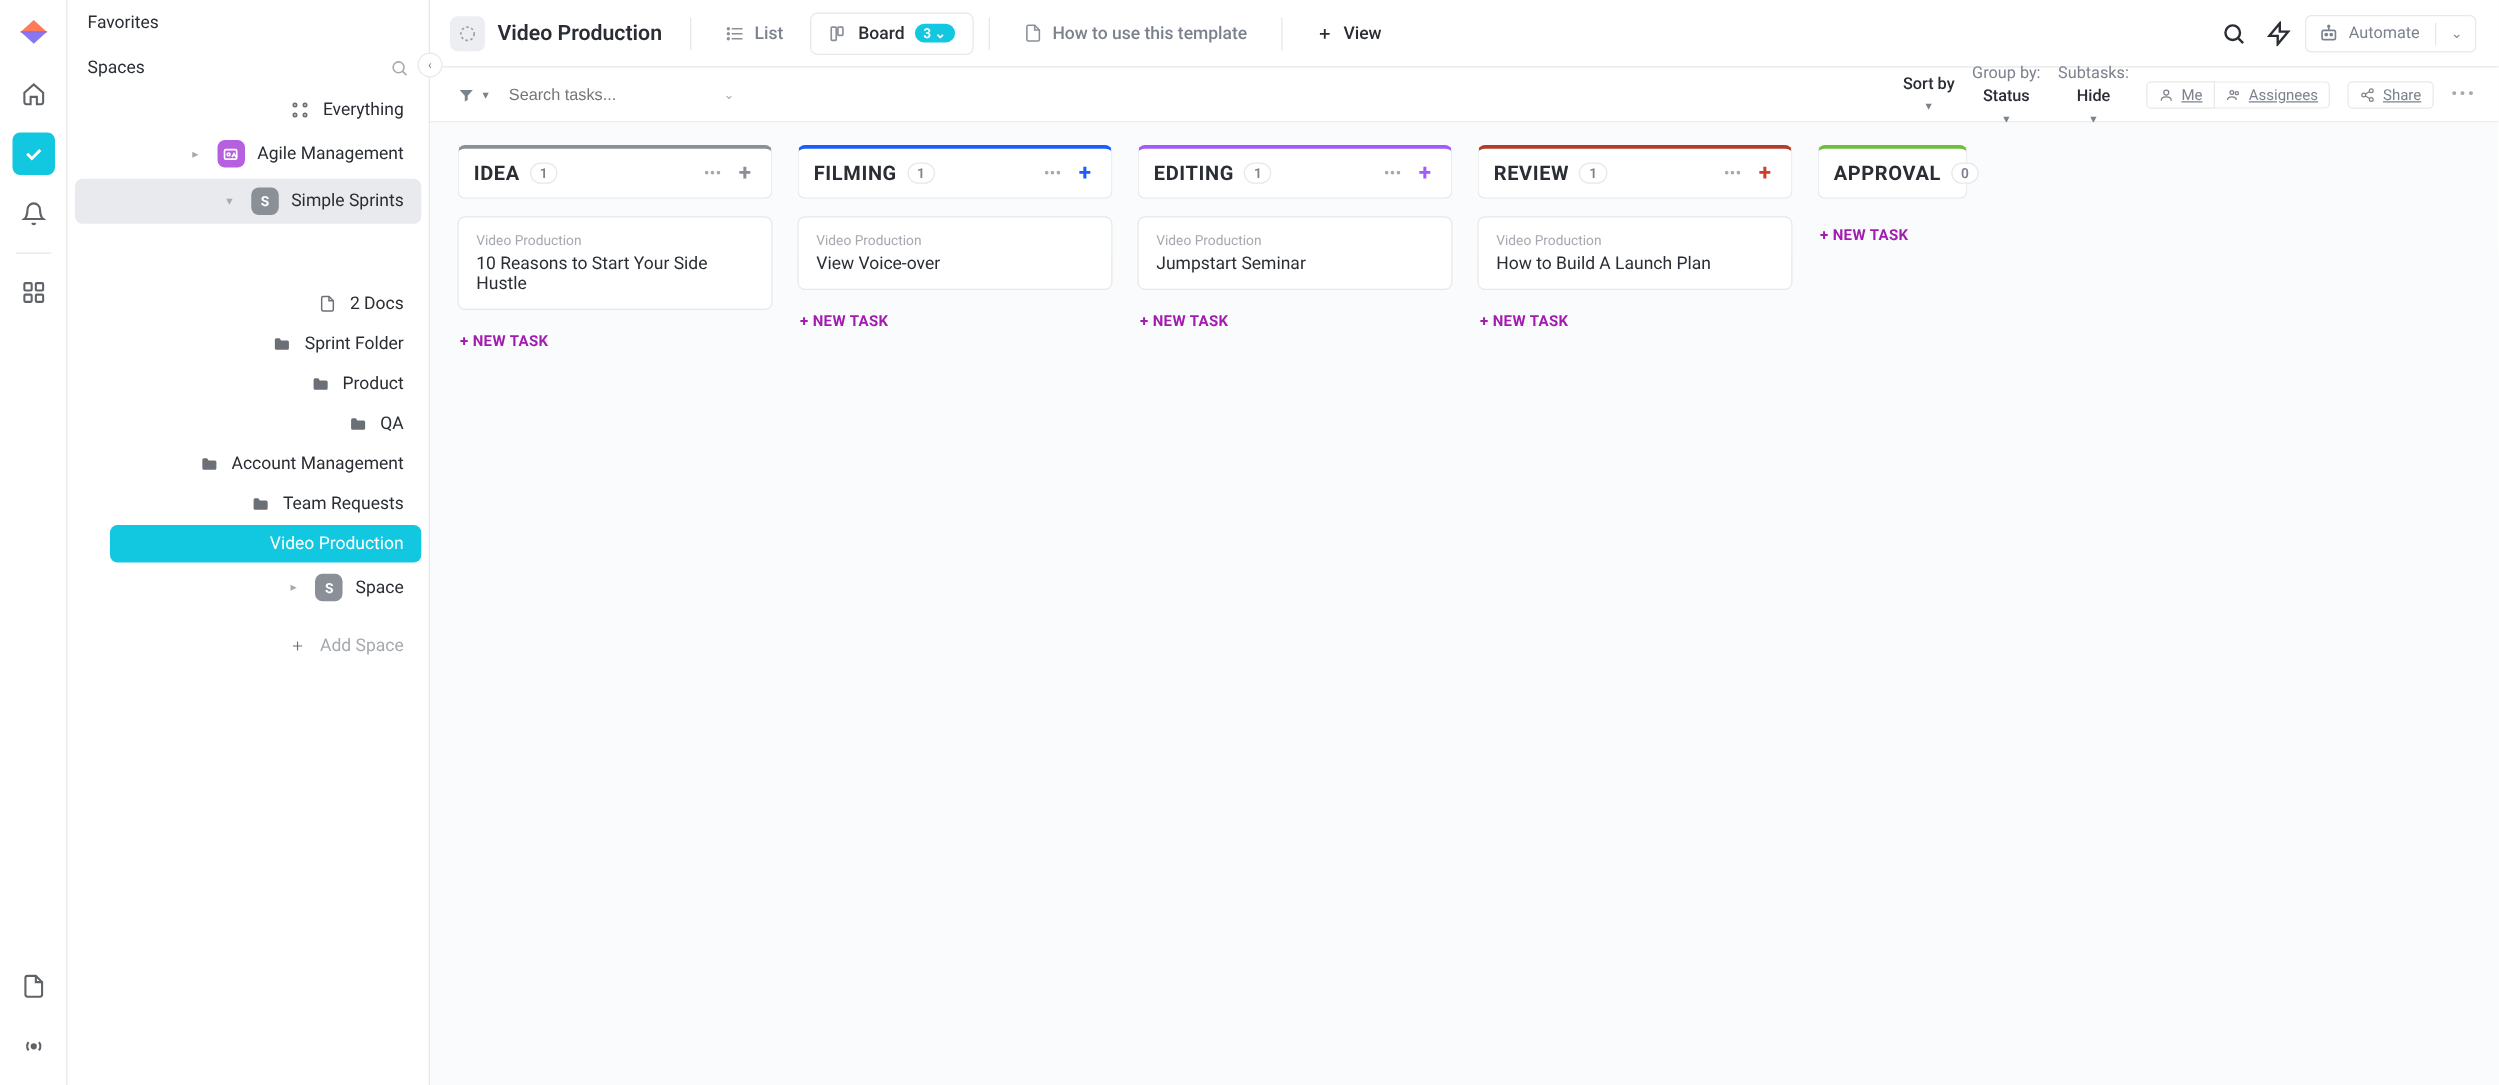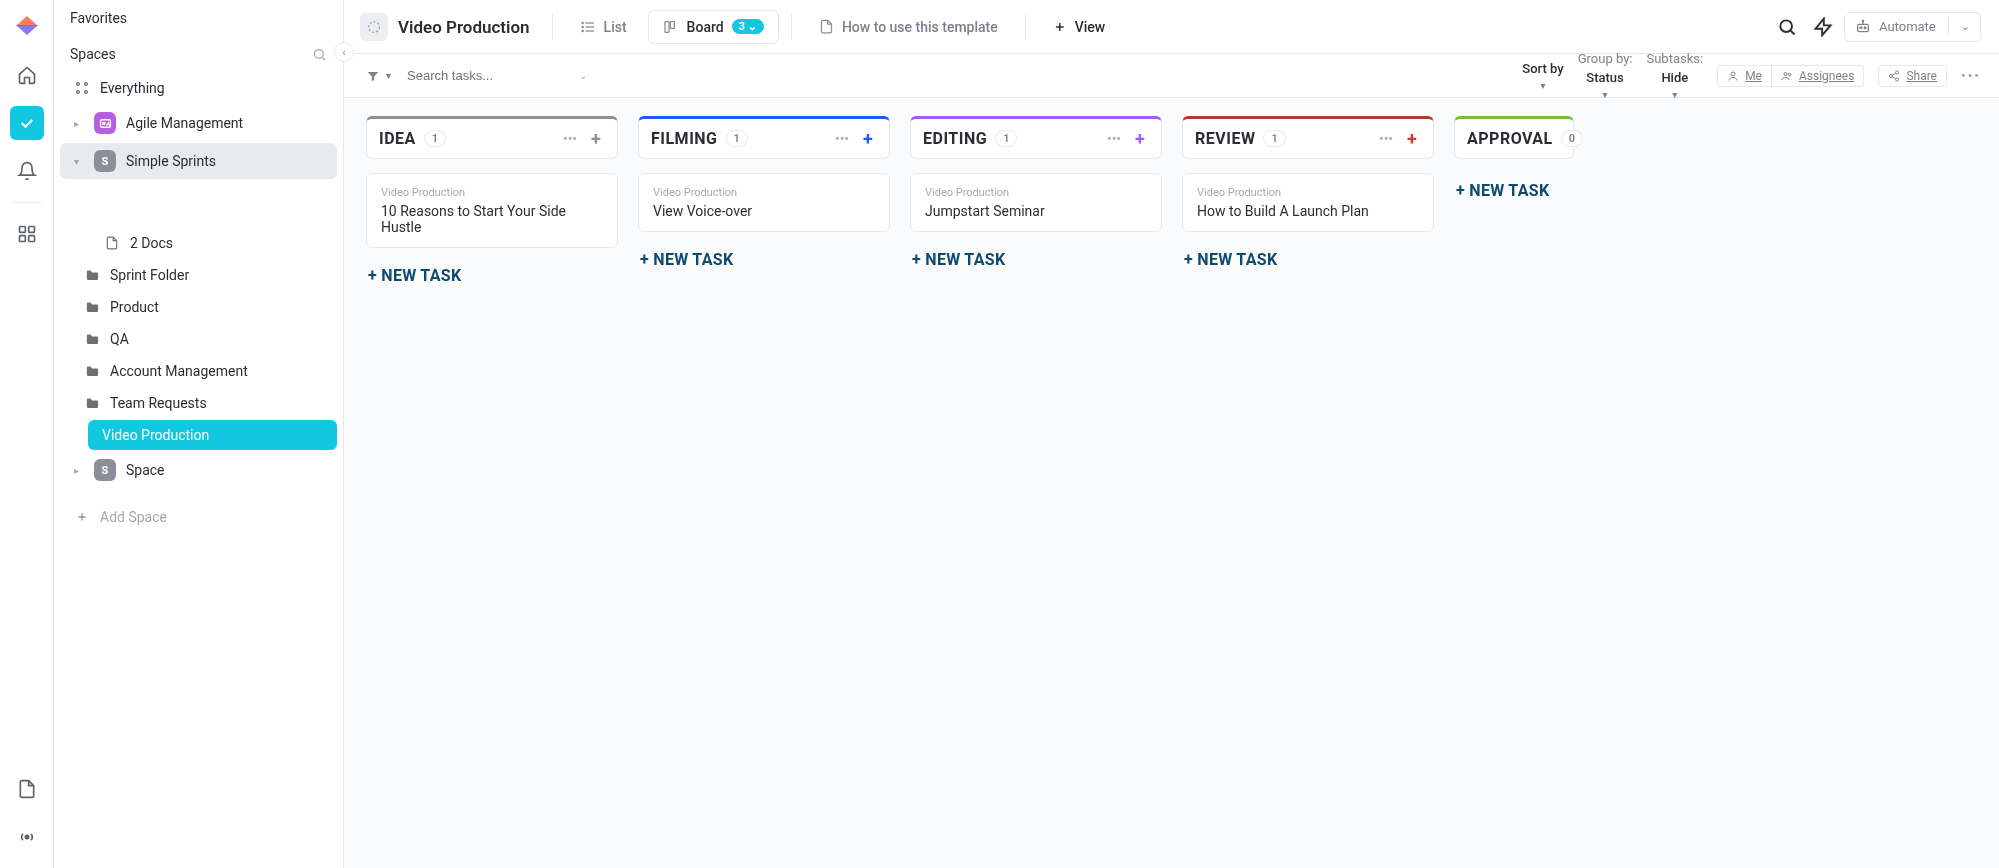--- a/index.html
+++ b/index.html
@@ -77,20 +77,21 @@
   .side-section-header .s-icon { color: var(--text-light); }
   .side-row {
     display: flex; align-items: center;
     padding: 7px 14px;
     gap: 10px;
     cursor: pointer;
     border-radius: 6px;
     margin: 1px 6px;
     font-size: 14px;
     color: var(--text-main);
+    justify-content: flex-end;
   }
   .side-row.level-1 { padding-left: 24px; }
   .side-row.level-2 { padding-left: 44px; margin-top: 48px; }
   .side-row.active-space { background: var(--bg-active); }
   .side-row.active-item { background: var(--accent); color: #fff; margin-left: 34px; padding-left: 14px;}
   .side-row.add-space { color: var(--text-light); margin-top: 12px;}
   .caret {
     width: 10px; display:inline-flex; color: var(--text-light); font-size: 10px;
   }
   .space-badge {
@@ -264,22 +265,22 @@
     background: #fff;
     border: 1px solid var(--border);
     border-radius: 6px;
     padding: 12px 14px;
     margin-bottom: 10px;
     cursor: pointer;
   }
   .card .bc { font-size: 11px; color: var(--text-light); margin-bottom:4px;}
   .card .title { font-size: 14px; color: var(--text-main);}
   .new-task {
-    font-size: 16px; font-weight: 700;
-    color: #0c4a6e; letter-spacing: 0.3px;
+    font-size: 12px; font-weight: 700;
+    color: #a21caf; letter-spacing: 0.3px;
     padding: 8px 2px;
     cursor: pointer;
   }
   .compact-outer { width: 120px; flex:0 0 120px;}
 
   svg { display:block; }
 </style>
 </head>
 <body>
 

